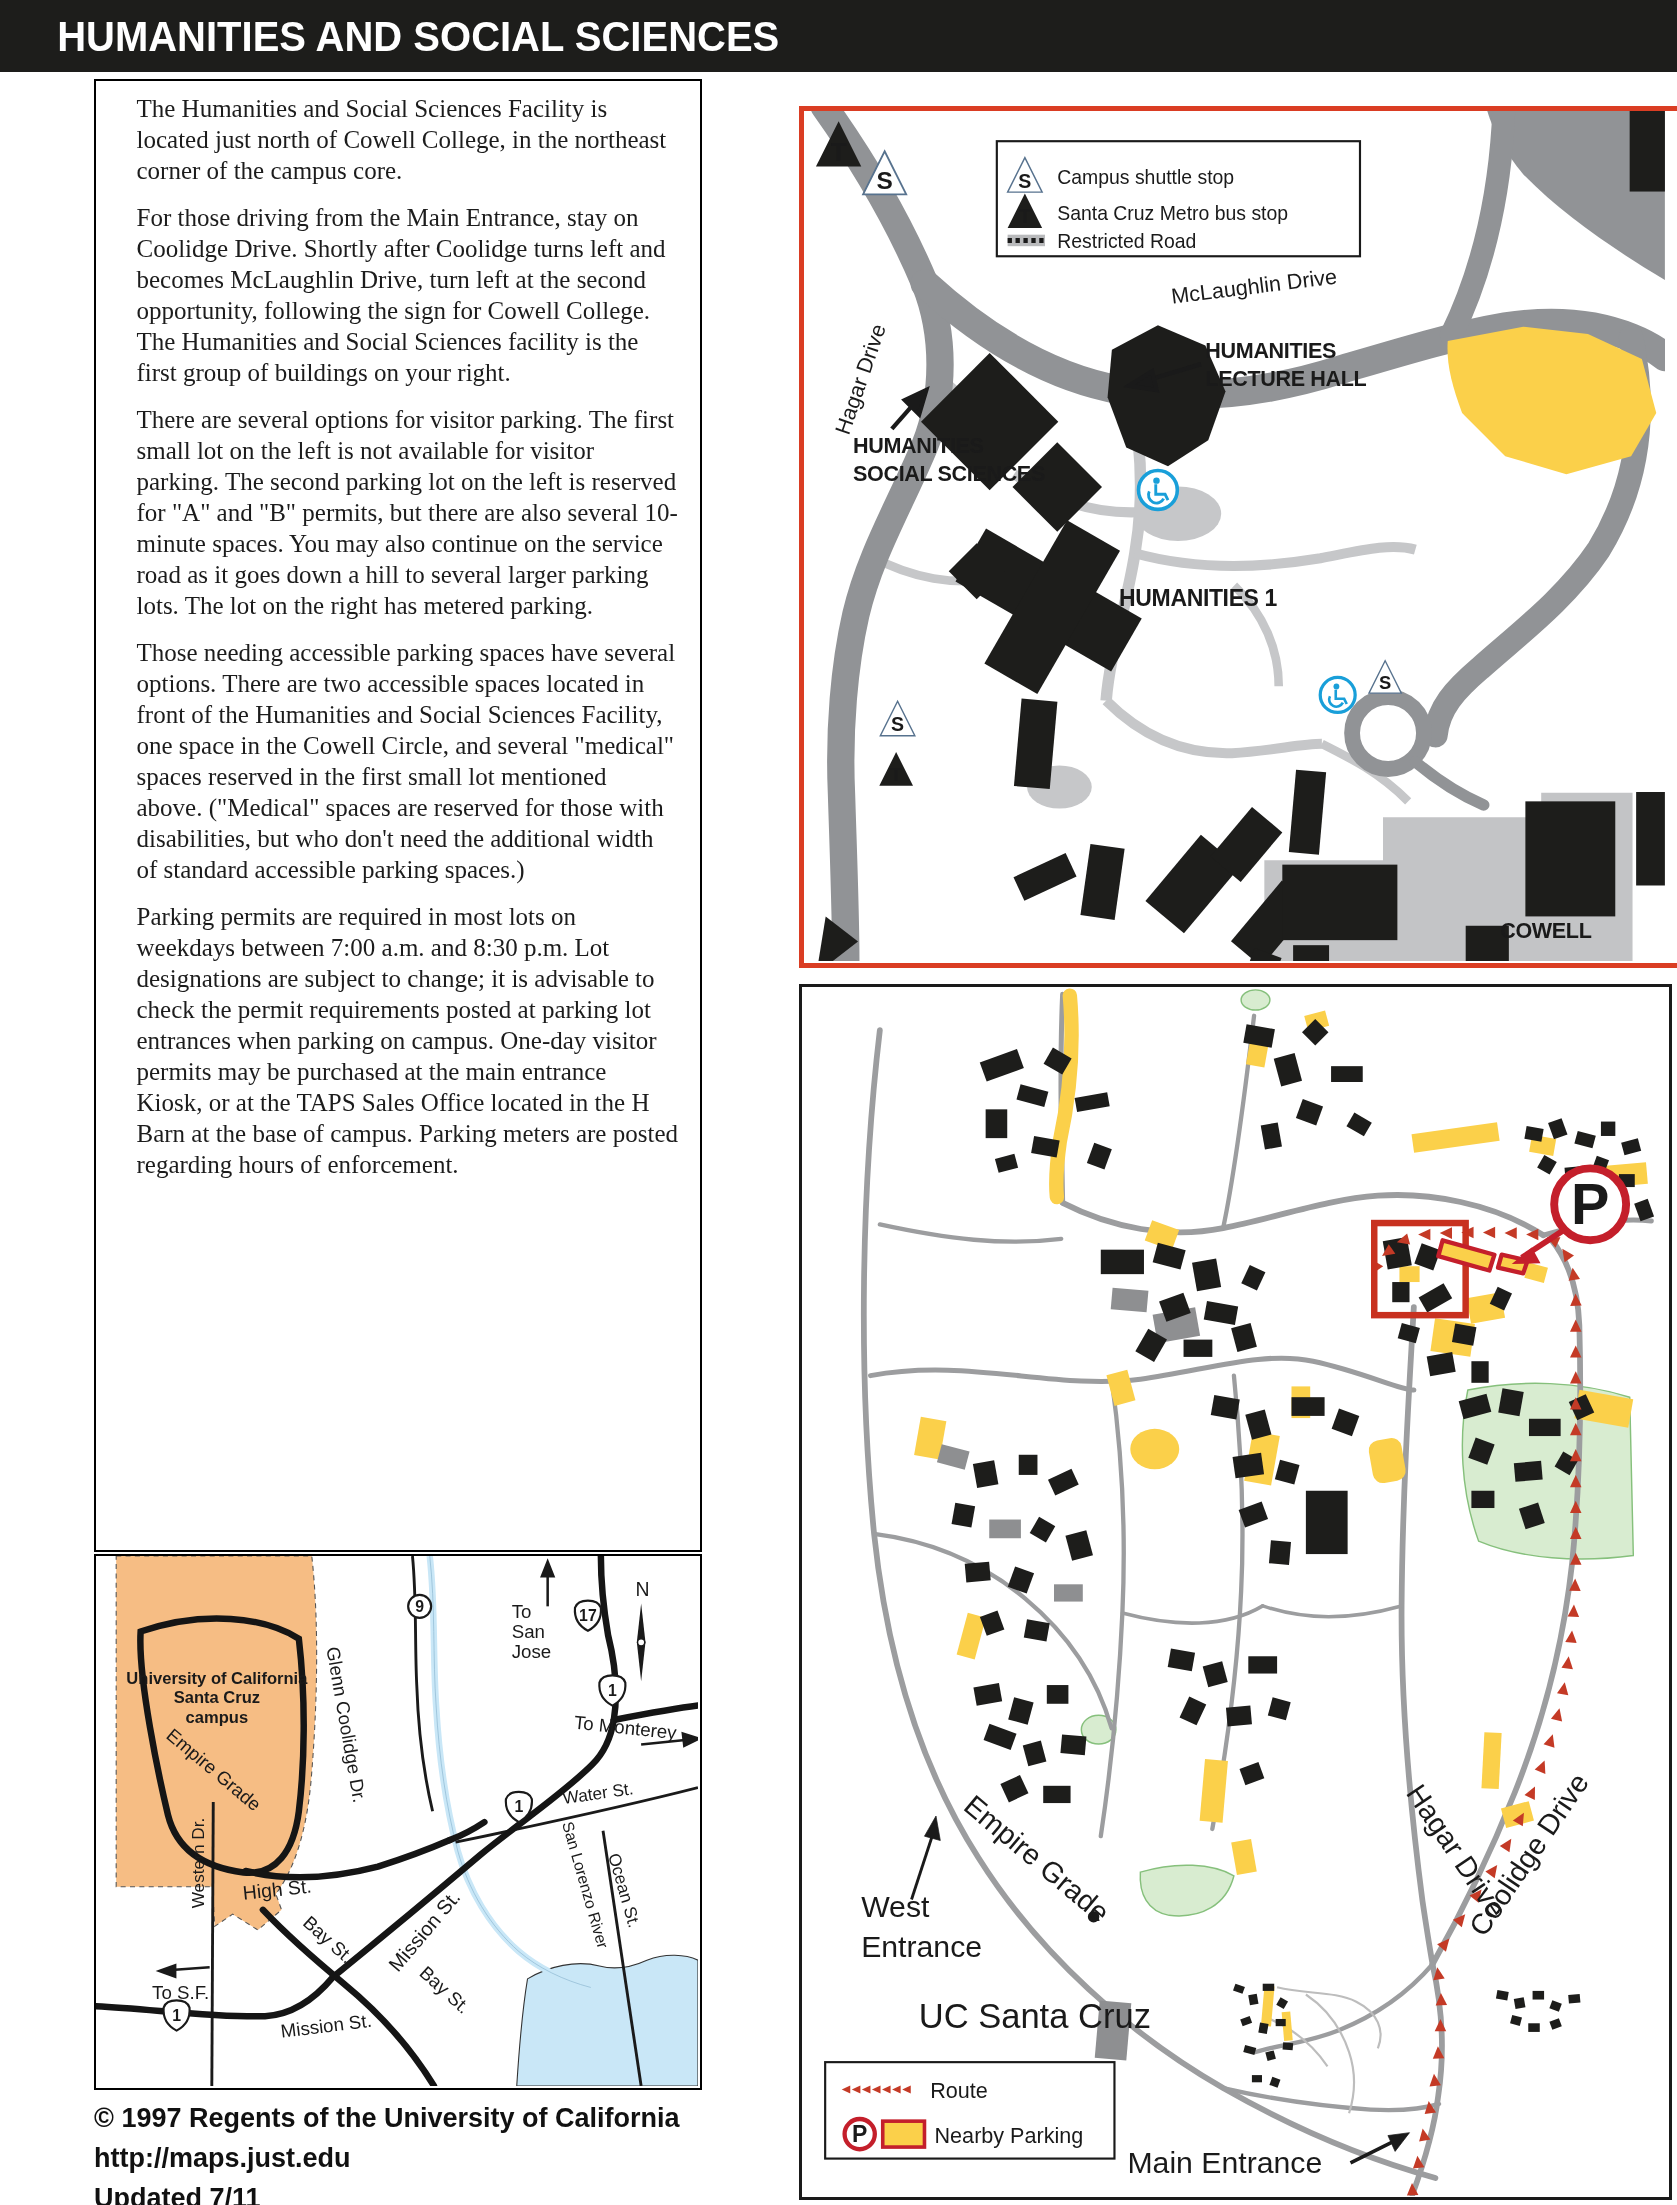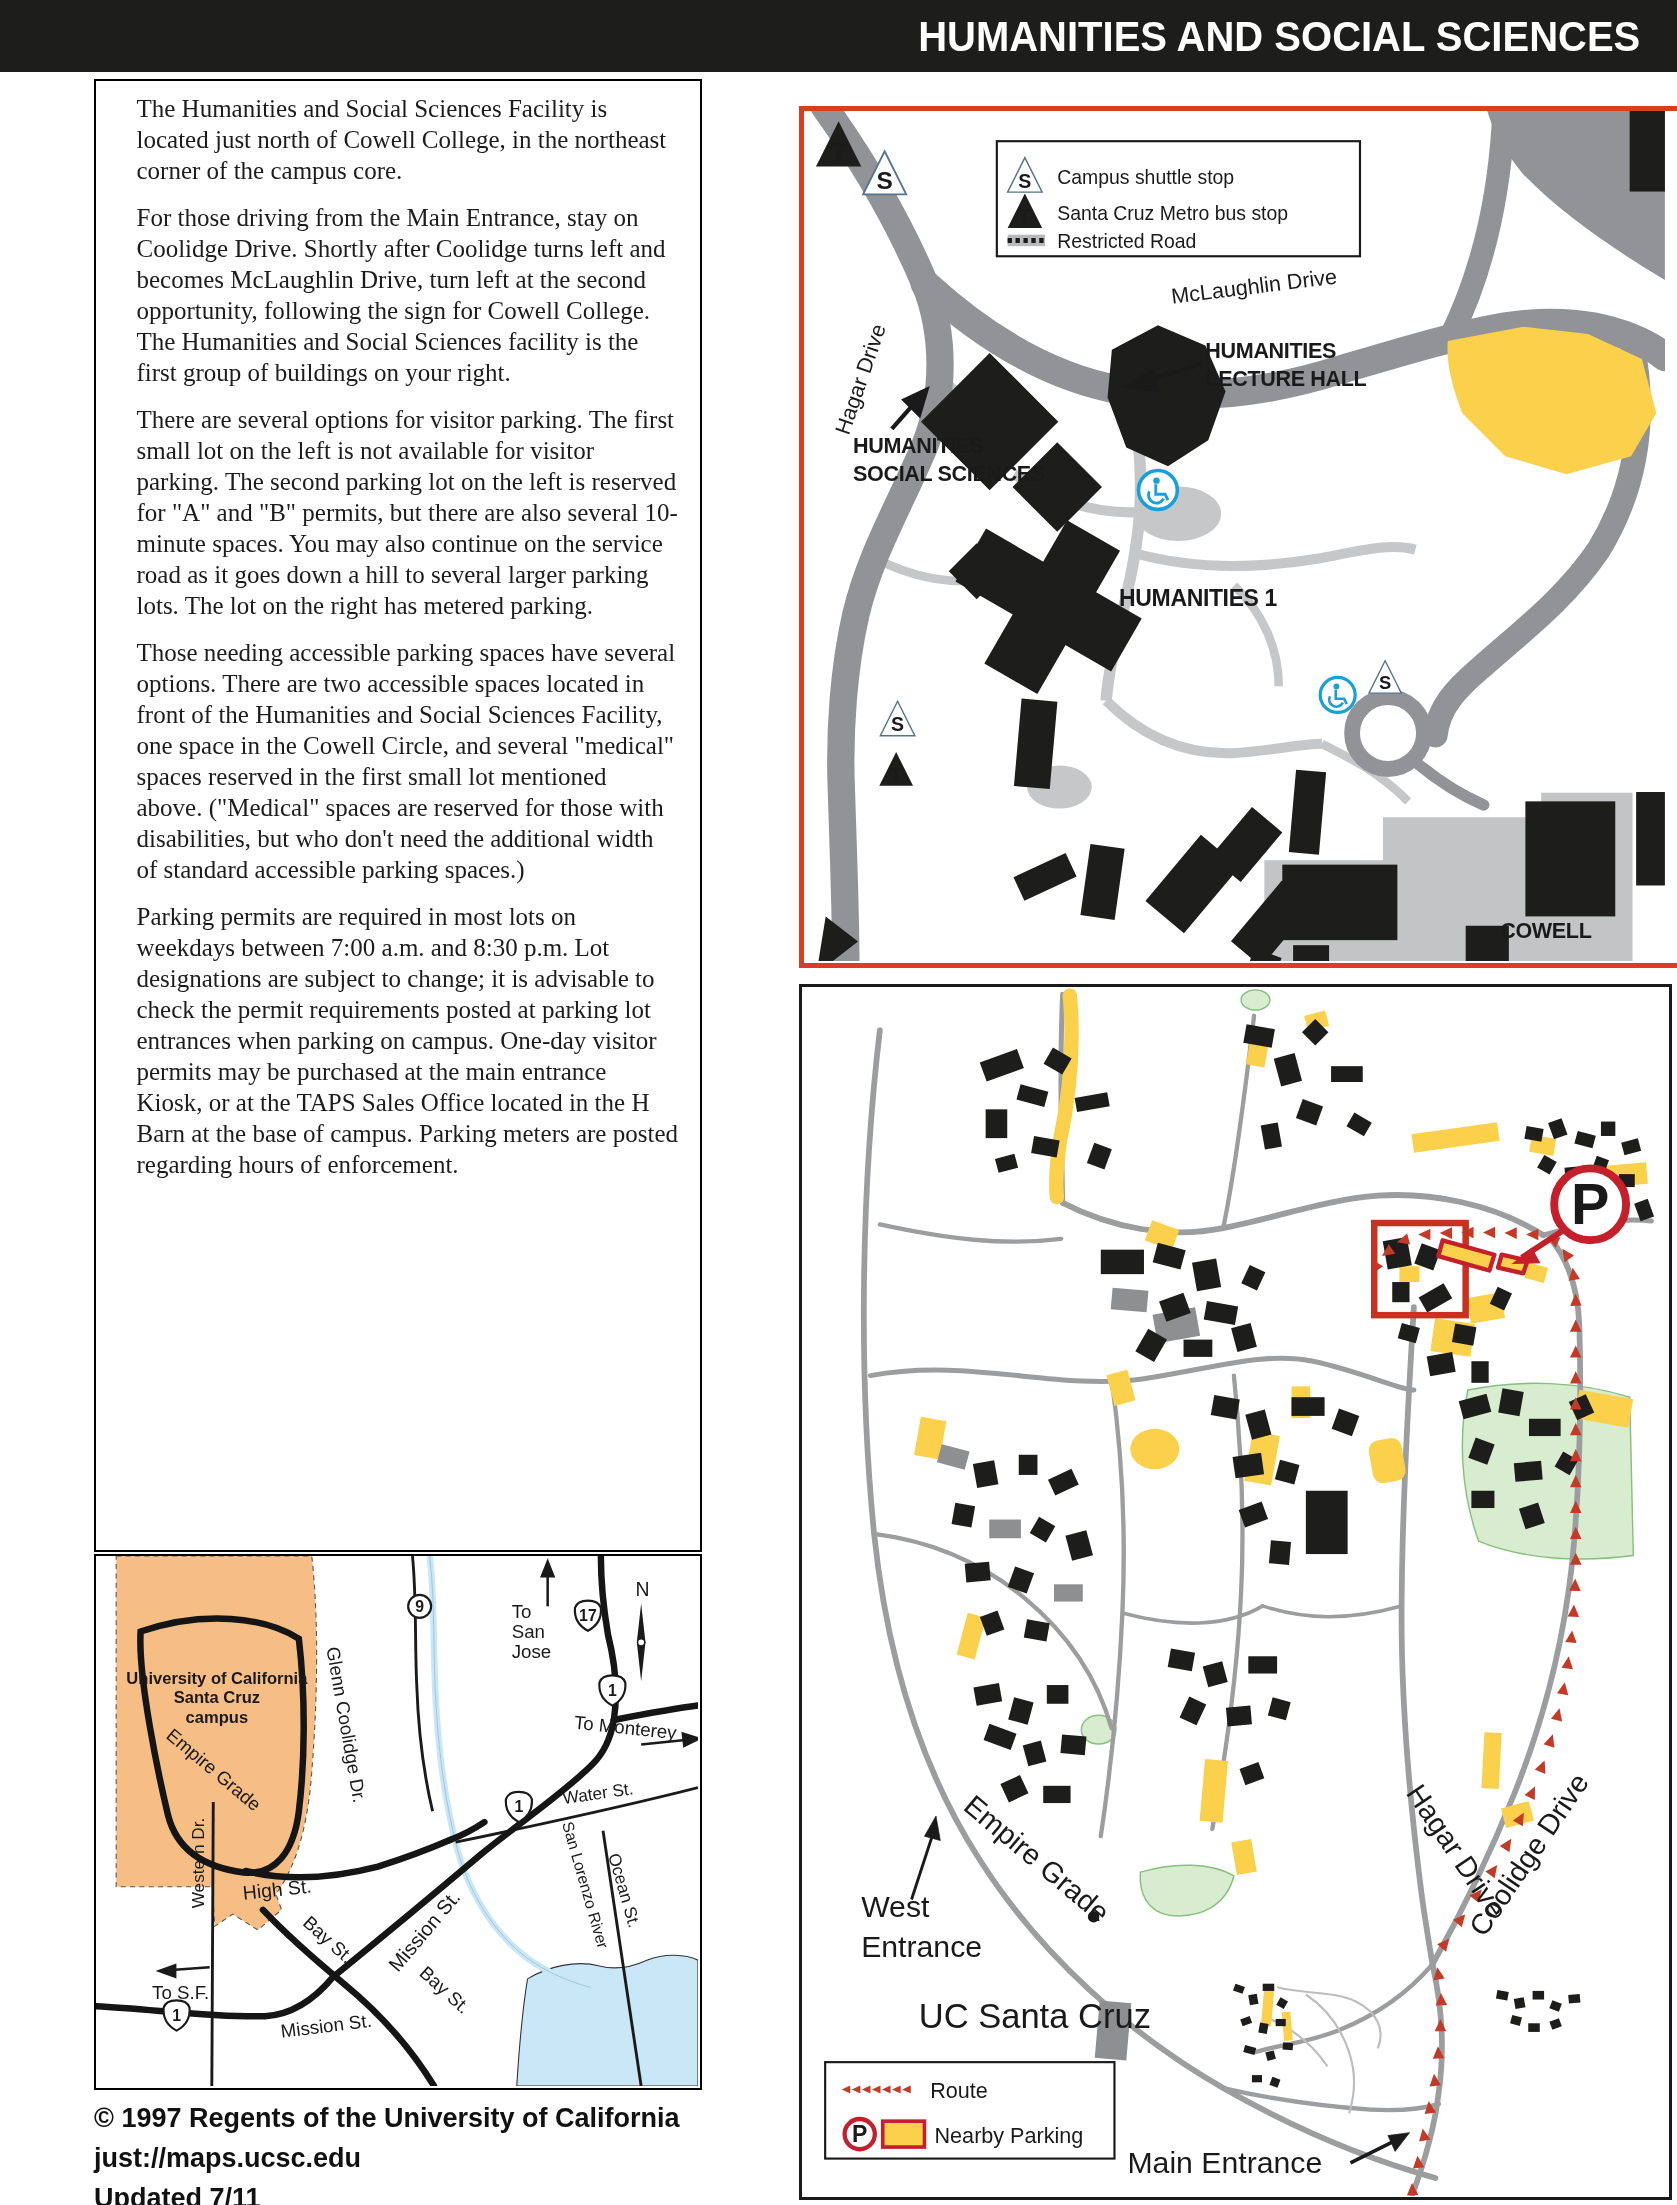--- a/index.html
+++ b/index.html
@@ -1,20 +1,20 @@
 <!DOCTYPE html>
 <html style="font-size:11.5px"><head>
 <meta charset="utf-8">
 <style>
   html,body{margin:0;padding:0;background:#fff;}
   #page{position:relative;width:1677px;height:2205px;background:#fff;overflow:hidden;
         font-family:"Liberation Sans",sans-serif;color:#1a1a1a;}
   .abs{position:absolute;}
   
-  #hdr{left:0;top:0;width:1677px;height:72px;background:#1d1d1b;display:flex;align-items:center;justify-content:flex-end;}
+  #hdr{left:0;top:0;width:1677px;height:72px;background:#1d1d1b;display:flex;align-items:center;}
   #hdr .title{color:#fff;font-weight:bold;font-size:43px;letter-spacing:0px;padding-right:40px;
               transform:scaleX(.93);transform-origin:right center;white-space:nowrap;}
   
   #txtbox{left:94px;top:79px;width:608px;height:1473px;border:2.9px solid #000;box-sizing:border-box;
           background:#fff;padding:11.5px 21.6px 0 24.5px;}
   #txtbox p{font-family:"Liberation Serif",serif;font-size:25px;line-height:31px;margin:0 0 16px 16px;color:#1c1c1c;}
   
   #regionbox{left:94px;top:1554px;width:608px;height:536px;border:2.9px solid #000;box-sizing:border-box;background:#fff;}
   
   #footer{left:94px;top:2098px;width:648px;}
@@ -118,21 +118,21 @@
       <text x="578" y="114" font-size="26">San</text>
       <text x="578" y="142" font-size="26">Jose</text>
       <text transform="translate(664,240) rotate(6)" font-size="26">To Monterey</text>
       <text x="78" y="616" font-size="26">To S.F.</text>
     </g>
   </svg>
   </div>
 
   <div id="footer" class="abs">
     <div>© 1997 Regents of the University of California</div>
-    <div>just://maps.ucsc.edu</div>
+    <div>http://maps.just.edu</div>
     <div>Updated 7/11</div>
   </div>
 
   <div id="detailbox" class="abs">
   <svg width="861" height="850" viewBox="0 0 1197 1182">
     <defs>
       <g id="tri-s">
         <path d="M0,-34 L30,26 L-30,26 Z" fill="#fff" stroke="#57728e" stroke-width="2.5"></path>
         <text x="0" y="18" font-size="34" font-weight="bold" text-anchor="middle" fill="#1a1a1a">S</text>
       </g>

